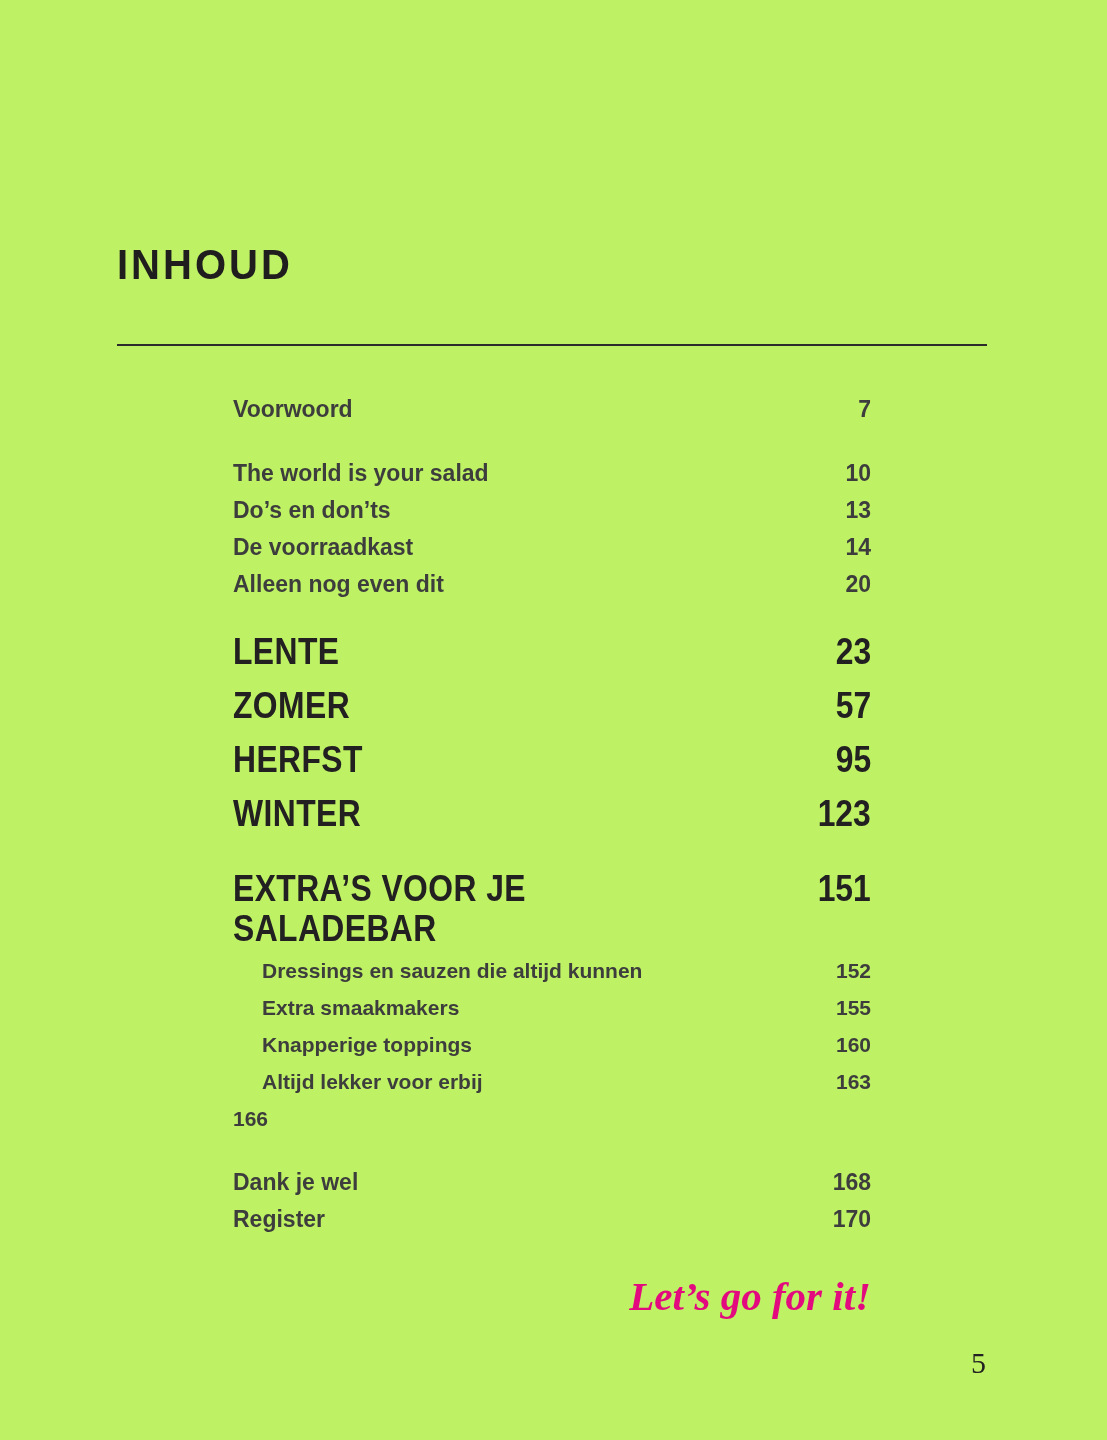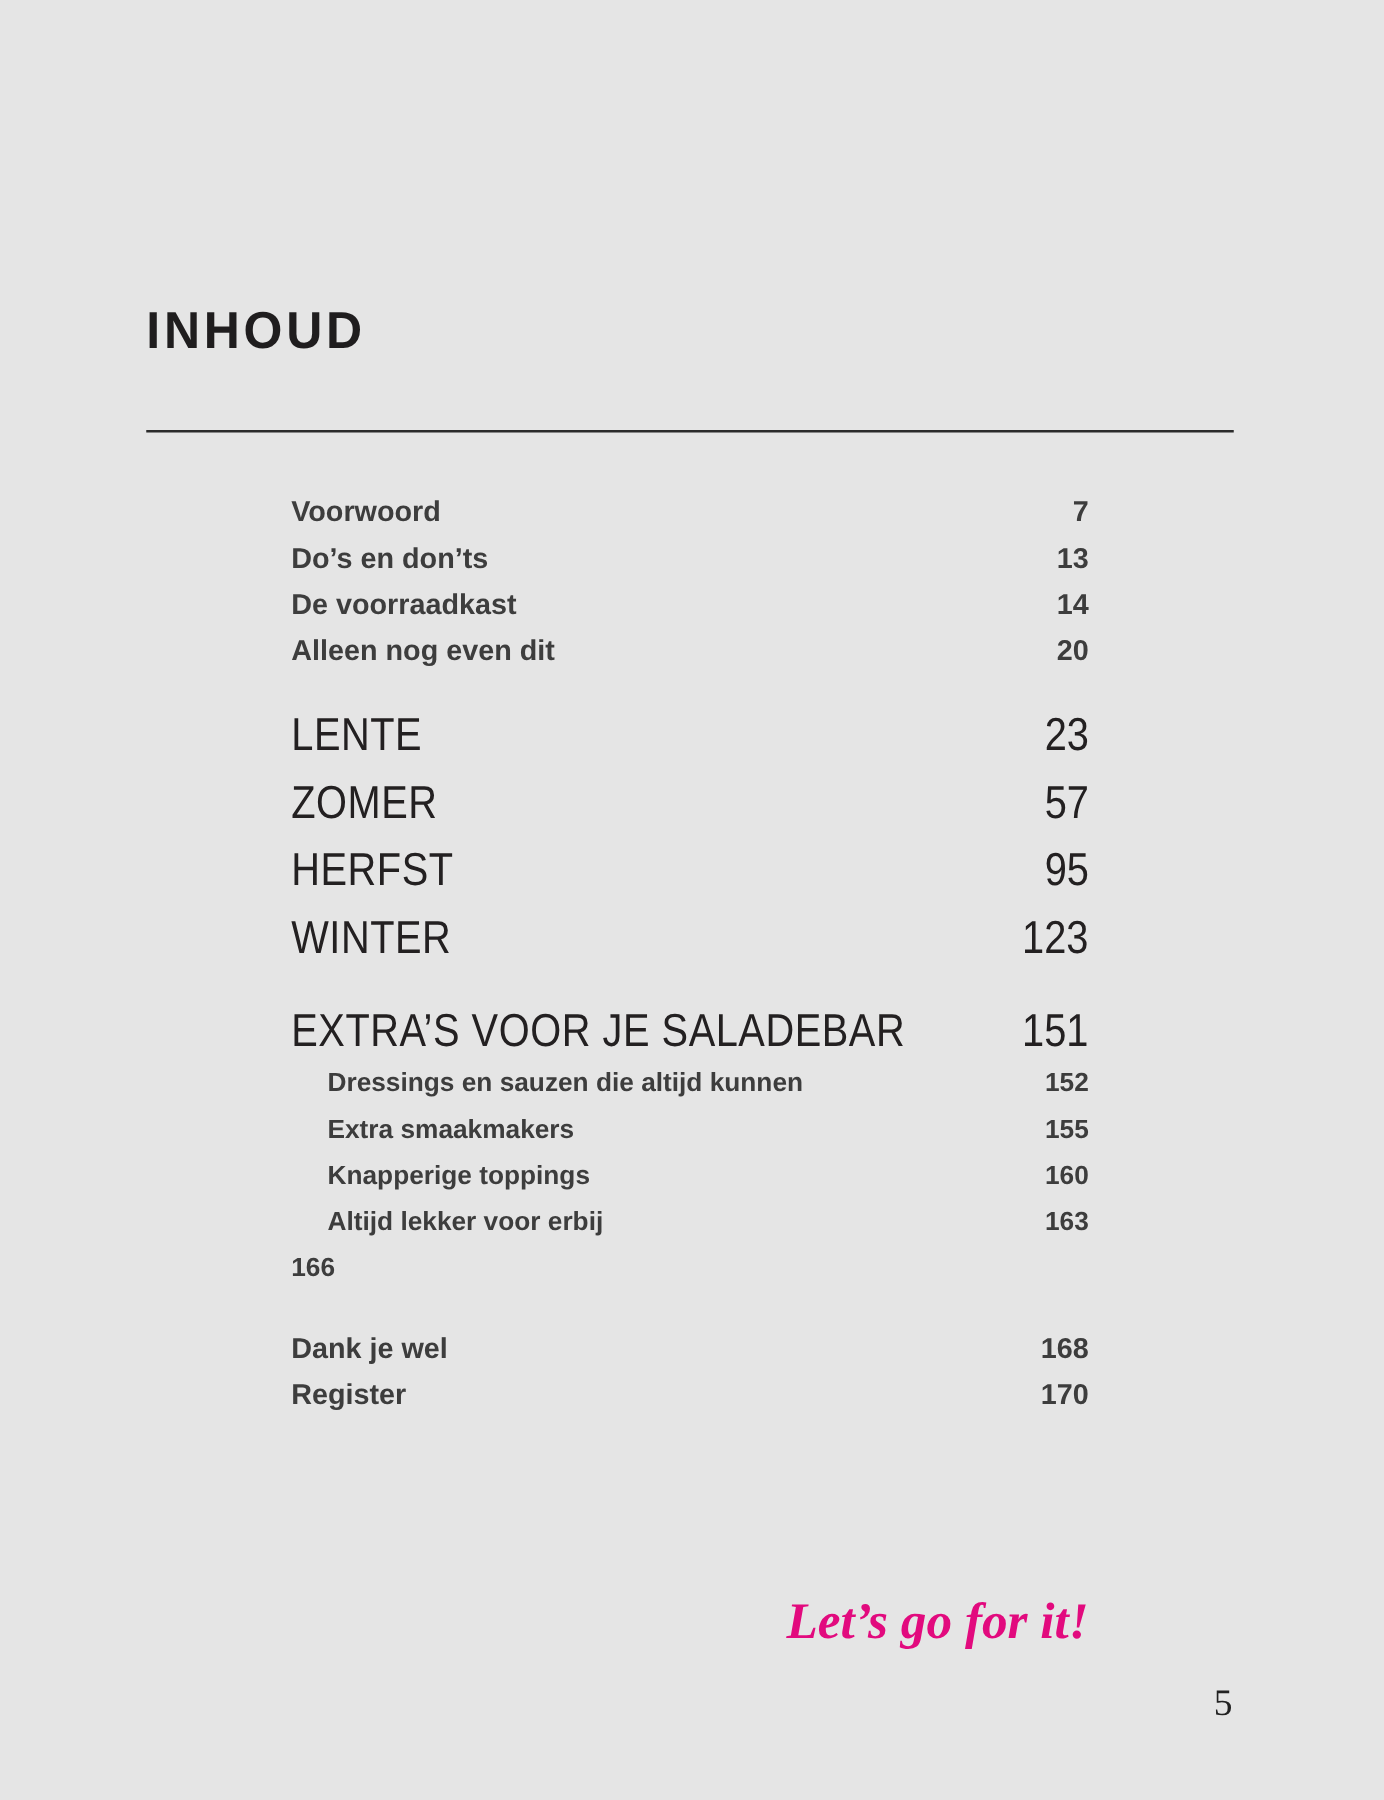--- a/index.html
+++ b/index.html
@@ -1,19 +1,19 @@
 <!DOCTYPE html>
 <html style="--accent: #e20a7e;"><head>
 <meta charset="utf-8">
 <style>
   html,body{margin:0;padding:0;background:#ffffff;}
   .page{
     position:relative;
     width:1107px;height:1440px;
-    background:#e5e5e5;
+    background:#bef264;
     font-family:"Liberation Sans",sans-serif;
     overflow:hidden;
   }
   .title{
     position:absolute;left:117px;top:242px;
     font-size:40px;font-weight:bold;letter-spacing:3px;
     color:#1f1d1e;
     transform:scaleY(1.04);transform-origin:left top;
   }
   .rule{
@@ -24,21 +24,21 @@
     position:absolute;left:233px;top:396px;width:638px;
   }
   .row{
     display:flex;justify-content:space-between;align-items:baseline;
     color:#3d3d3d;
     font-weight:bold;
   }
   .row.regular{font-size:23px;line-height:26px;margin-top:11px;}
   .row.section{
     font-size:37px;line-height:40px;margin-top:14px;
-    font-weight:normal;color:#232021;
+    font-weight:bold;color:#232021;
   }
   .row.section .label{transform:scaleX(.86);transform-origin:left center;letter-spacing:.5px;}
   .row.section .pagenum{transform:scaleX(.86);transform-origin:right center;}
   .row.sub{font-size:21px;line-height:25px;margin-top:12px;text-align:right;}
   .row.sub .label{padding-left:29px;}
   .row:first-child{margin-top:0;}
   .row.break.regular{margin-top:38px;}
   .row.break.section{margin-top:35px;}
   .row.break.sub{margin-top:9px;}
   .note{
@@ -56,20 +56,24 @@
 </head>
 <body>
 
 <div class="page">
   <div class="title">INHOUD</div>
   <div class="rule"></div>
   <div class="toc" id="toc">
       <div class="row regular">
         <span class="label">Voorwoord</span>
         <span class="pagenum">7</span>
+      </div>
+      <div class="row regular break">
+        <span class="label">The world is your salad</span>
+        <span class="pagenum">10</span>
       </div>
       <div class="row regular">
         <span class="label">Do’s en don’ts</span>
         <span class="pagenum">13</span>
       </div>
       <div class="row regular">
         <span class="label">De voorraadkast</span>
         <span class="pagenum">14</span>
       </div>
       <div class="row regular">

